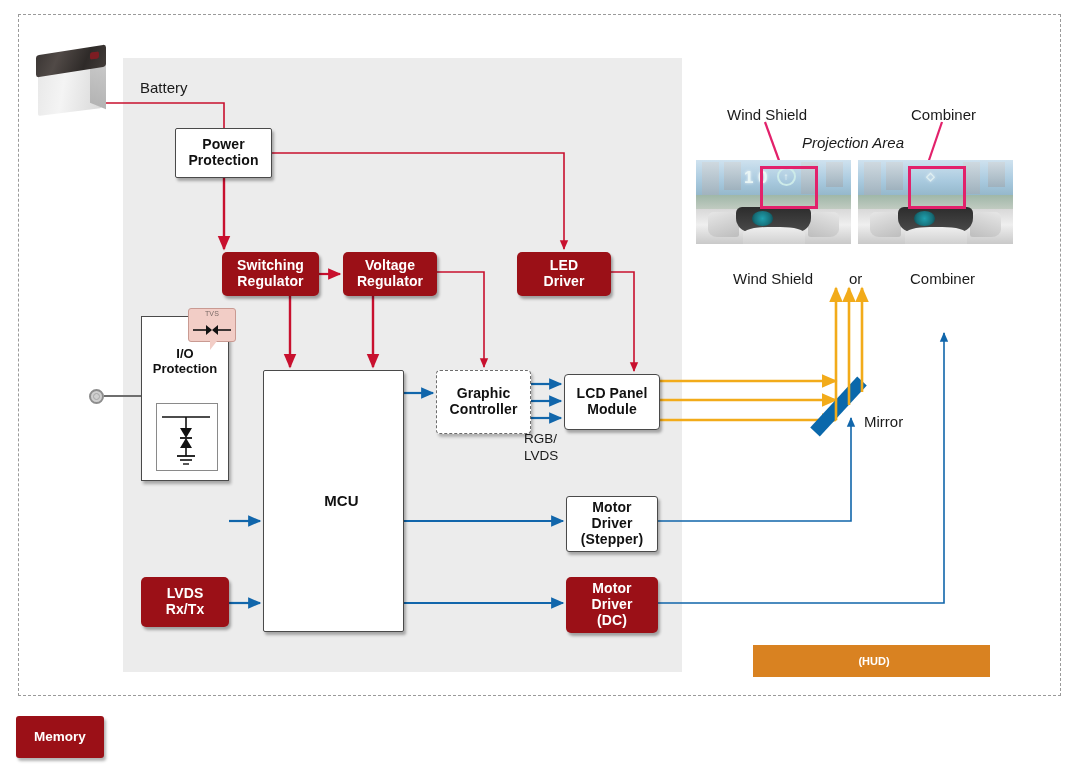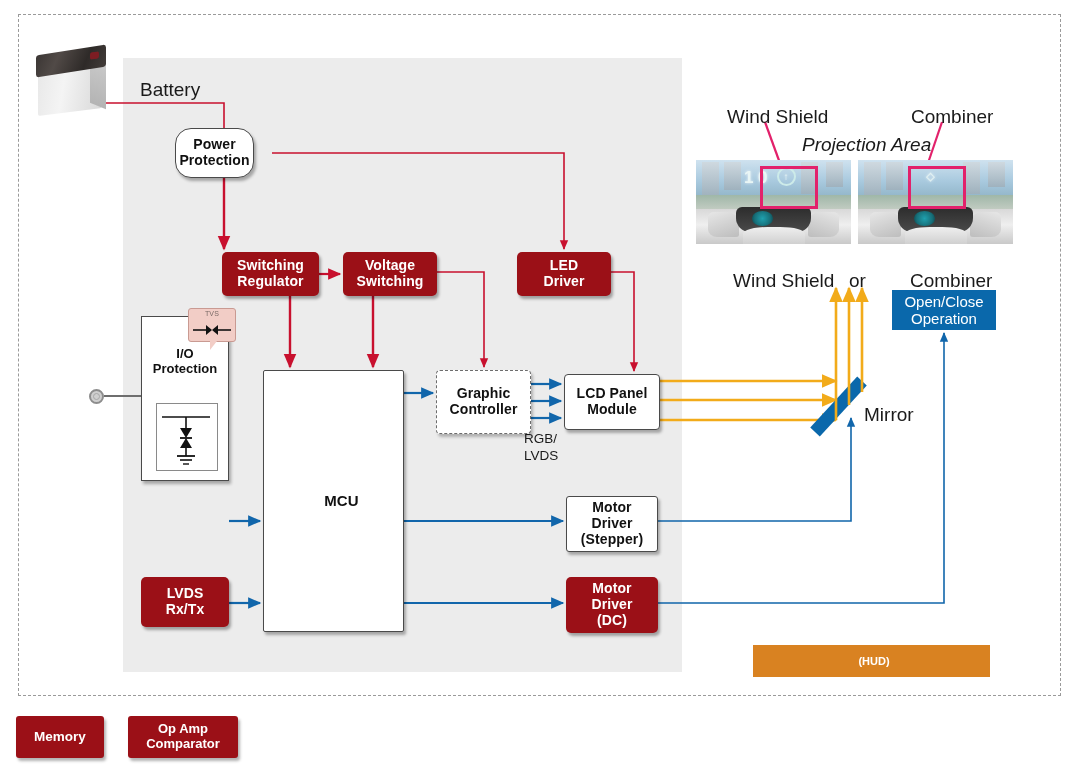--- a/index.html
+++ b/index.html
@@ -35,21 +35,21 @@
     font-size:14px;
   }
   .blk-white-sq{border-radius:2px;}
   .blk-dashed{
     background:#ffffff;color:#111111;border:1.5px dashed #6d6d6d;
     border-radius:4px;font-size:14px;
     box-shadow:2px 3px 3px rgba(0,0,0,.25);
   }
 
   
-  #power-protection{left:175px;top:128px;width:79px;height:50px;border-radius:16px;}
+  #power-protection{left:175px;top:128px;width:97px;height:50px;}
   #switching-regulator{left:222px;top:252px;width:97px;height:44px;}
   #voltage-regulator{left:343px;top:252px;width:94px;height:44px;}
   #led-driver{left:517px;top:252px;width:94px;height:44px;}
   #mcu{left:263px;top:370px;width:141px;height:262px;font-size:15px;padding-left:16px;}
   #graphic-controller{left:436px;top:370px;width:95px;height:64px;}
   #lcd-panel{left:564px;top:374px;width:96px;height:56px;}
   #motor-stepper{left:566px;top:496px;width:92px;height:56px;}
   #motor-dc{left:566px;top:577px;width:92px;height:56px;}
   #can-transceiver{left:141px;top:496px;width:88px;height:50px;}
   #lvds-rxtx{left:141px;top:577px;width:88px;height:50px;}
@@ -145,30 +145,30 @@
     background:linear-gradient(200deg,#e7e7e7,#bdbdbd);border-radius:40% 20% 30% 10%;}
   .ph-hud-glyph{position:absolute;color:#e9f6f5;font-weight:bold;
     text-shadow:0 0 3px rgba(255,255,255,.8);}
   .hl-box{
     position:absolute;border:3px solid #e2216b;box-sizing:border-box;
   }
   #hl-windshield{left:760px;top:166px;width:58px;height:43px;}
   #hl-combiner{left:908px;top:166px;width:58px;height:43px;}
 
   
-  .lbl{position:absolute;font-size:19px;color:#1a1a1a;white-space:nowrap;}
+  .lbl{position:absolute;font-size:15px;color:#1a1a1a;white-space:nowrap;}
   #lbl-battery{left:140px;top:79px;}
   #lbl-rgblvds{left:524px;top:431px;line-height:1.25;font-size:13.5px;}
   #lbl-windshield-top{left:727px;top:106px;}
   #lbl-combiner-top{left:911px;top:106px;}
   #lbl-projection{left:802px;top:134px;font-style:italic;}
   #lbl-windshield-bot{left:733px;top:270px;}
   #lbl-or{left:849px;top:270px;}
   #lbl-combiner-bot{left:910px;top:270px;}
-  #lbl-mirror{left:864px;top:404px;}
+  #lbl-mirror{left:864px;top:413px;}
 
   
   #open-close{
     position:absolute;left:892px;top:290px;width:104px;height:40px;
     background:#0a68ab;color:#ffffff;font-size:15px;text-align:center;
     display:flex;align-items:center;justify-content:center;line-height:1.15;
   }
 
   
   #hud-badge{
@@ -272,21 +272,21 @@
   </div>
   <div class="lbl" id="lbl-battery">Battery</div>
 
   <div class="blk blk-white blk-white-sq" id="power-protection" style="white-space:pre-line">Power
 Protection</div>
 
   <div class="blk blk-red" id="switching-regulator" style="white-space:pre-line">Switching
 Regulator</div>
 
   <div class="blk blk-red" id="voltage-regulator" style="white-space:pre-line">Voltage
-Switching</div>
+Regulator</div>
 
   <div class="blk blk-red" id="led-driver" style="white-space:pre-line">LED
 Driver</div>
 
   <div class="blk blk-white blk-white-sq" id="mcu">MCU</div>
 
   <div class="blk blk-dashed" id="graphic-controller" style="white-space:pre-line">Graphic
 Controller</div>
 
   <div class="blk blk-white" id="lcd-panel" style="white-space:pre-line;border-radius:4px">LCD Panel
@@ -379,24 +379,20 @@
   <div class="hl-box" id="hl-combiner"></div>
 
   <div class="lbl" id="lbl-windshield-top">Wind Shield</div>
   <div class="lbl" id="lbl-combiner-top">Combiner</div>
   <div class="lbl" id="lbl-projection">Projection Area</div>
   <div class="lbl" id="lbl-windshield-bot">Wind Shield</div>
   <div class="lbl" id="lbl-or">or</div>
   <div class="lbl" id="lbl-combiner-bot">Combiner</div>
   <div class="lbl" id="lbl-mirror">Mirror</div>
 
-  <div id="open-close" style="white-space:pre-line">Open/Close
-Operation</div>
 
   <div id="hud-badge">
     <span class="hud-sub">(HUD)</span>
   </div>
 
   <div class="legend-box" id="lg-memory" style="white-space:pre-line">Memory</div>
-  <div class="legend-box" id="lg-opamp" style="white-space:pre-line">Op Amp
-Comparator</div>
 
 </div>
 
 </body></html>

